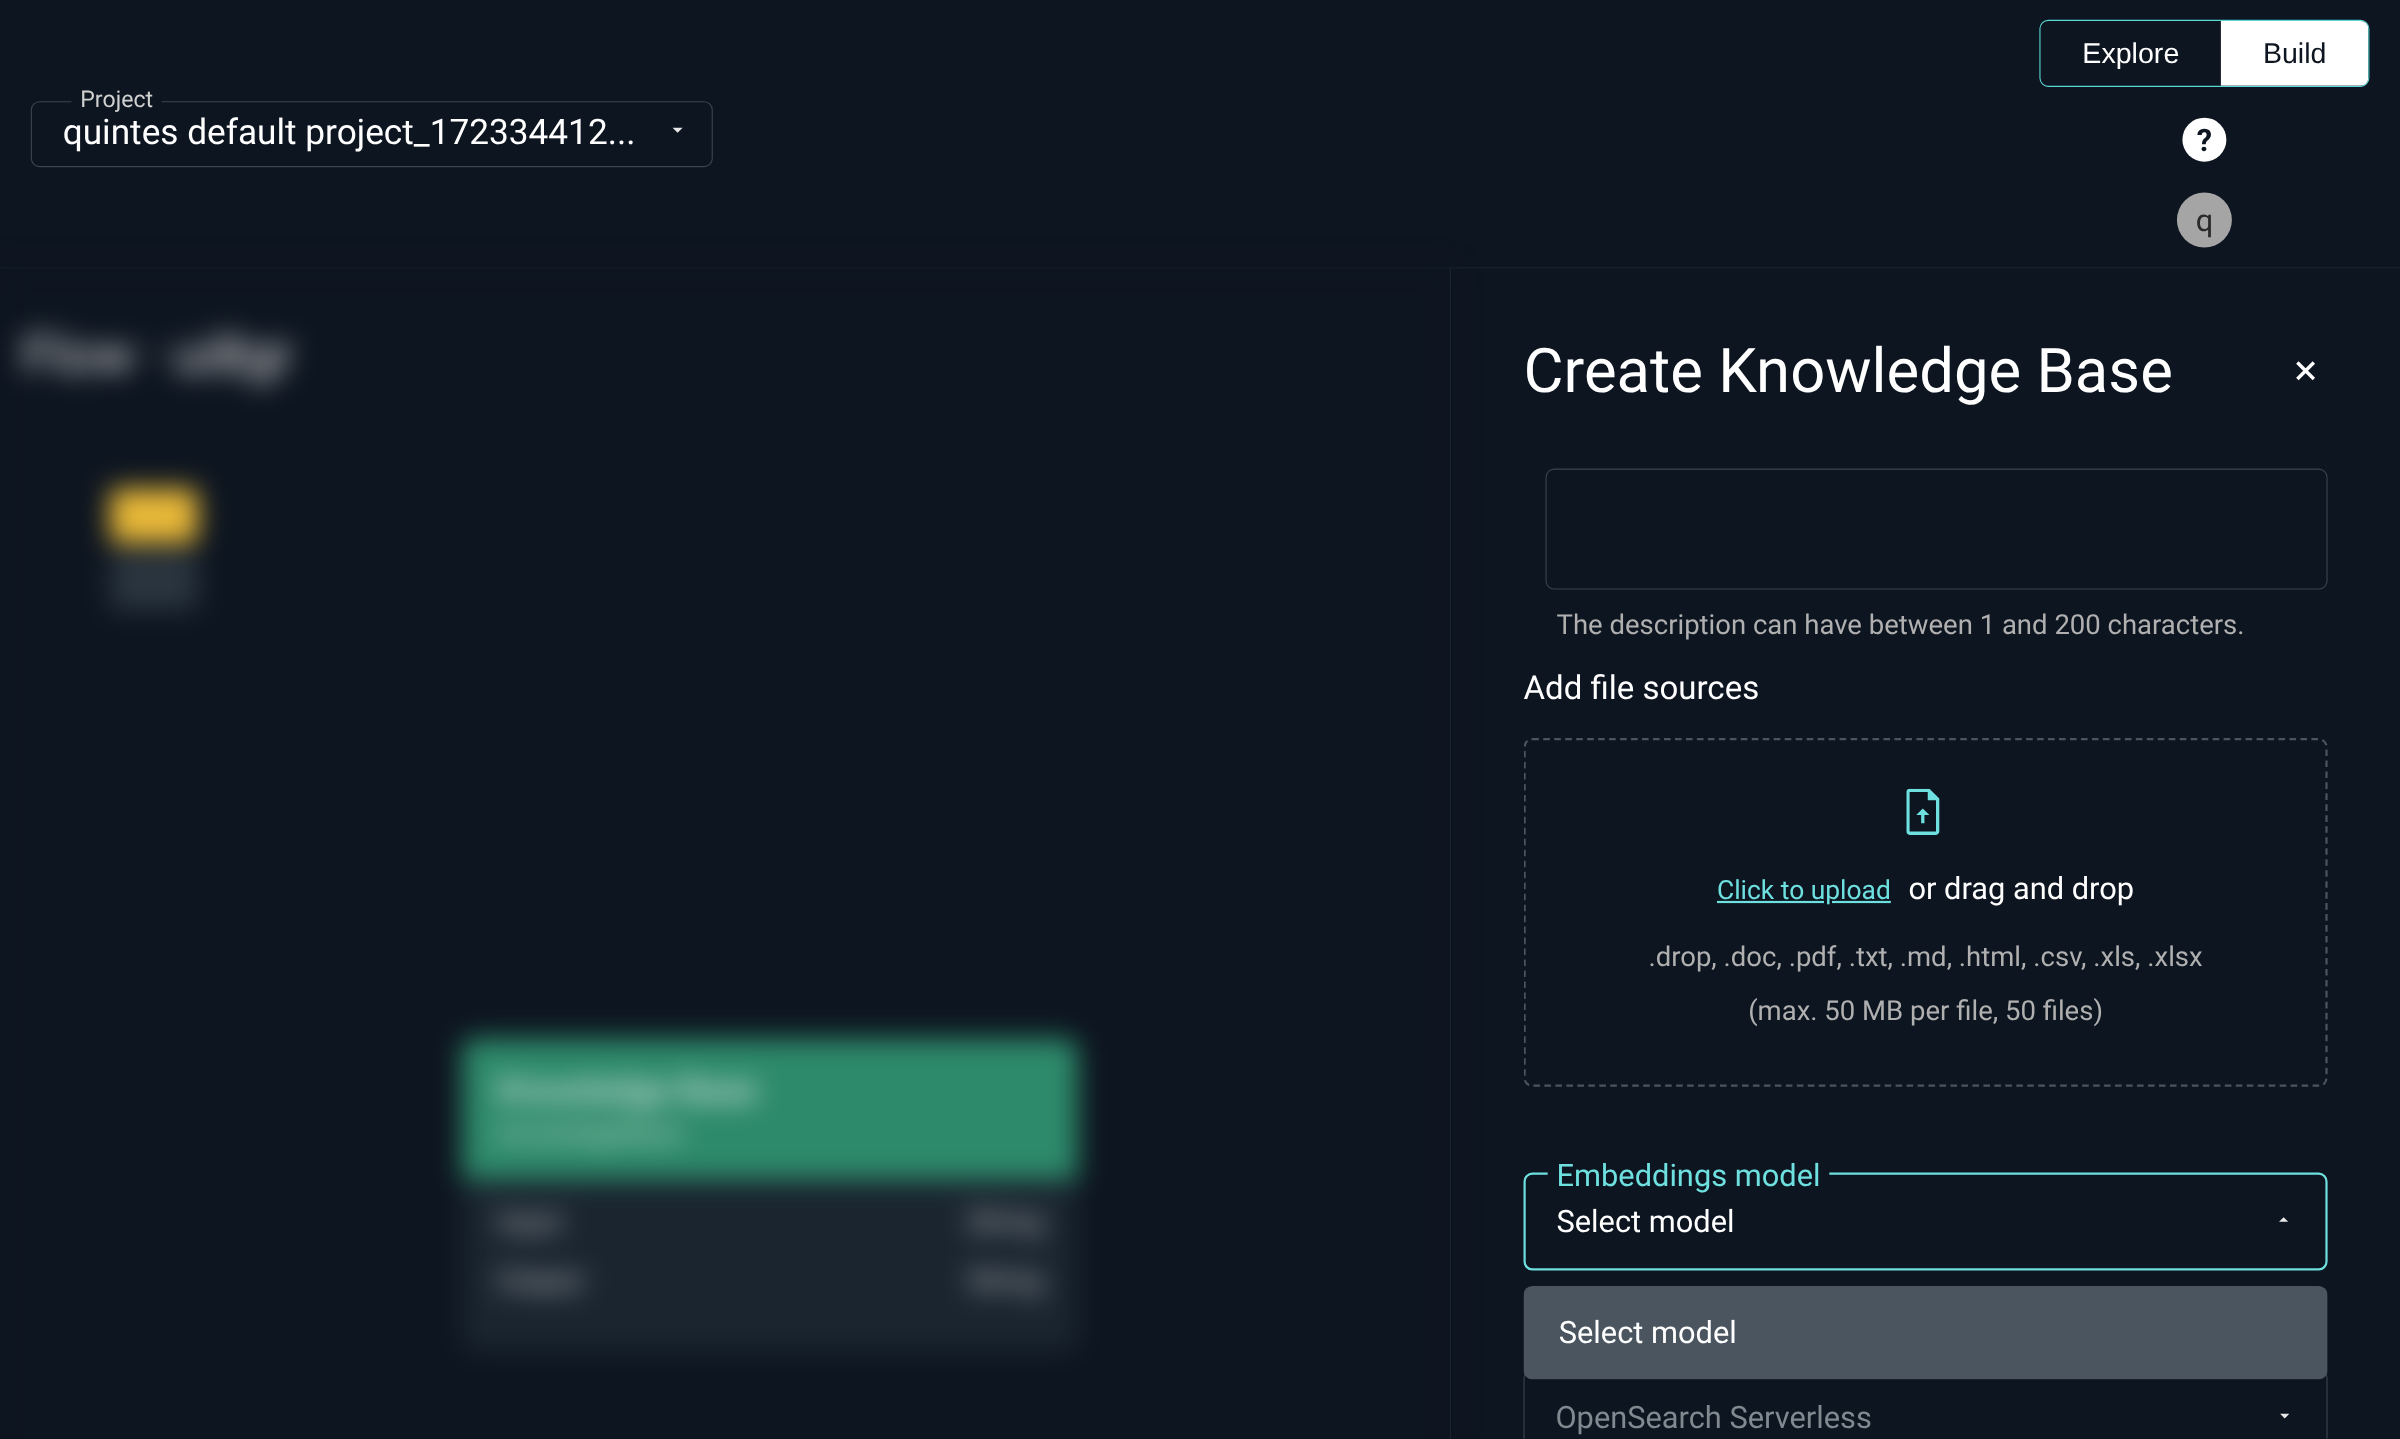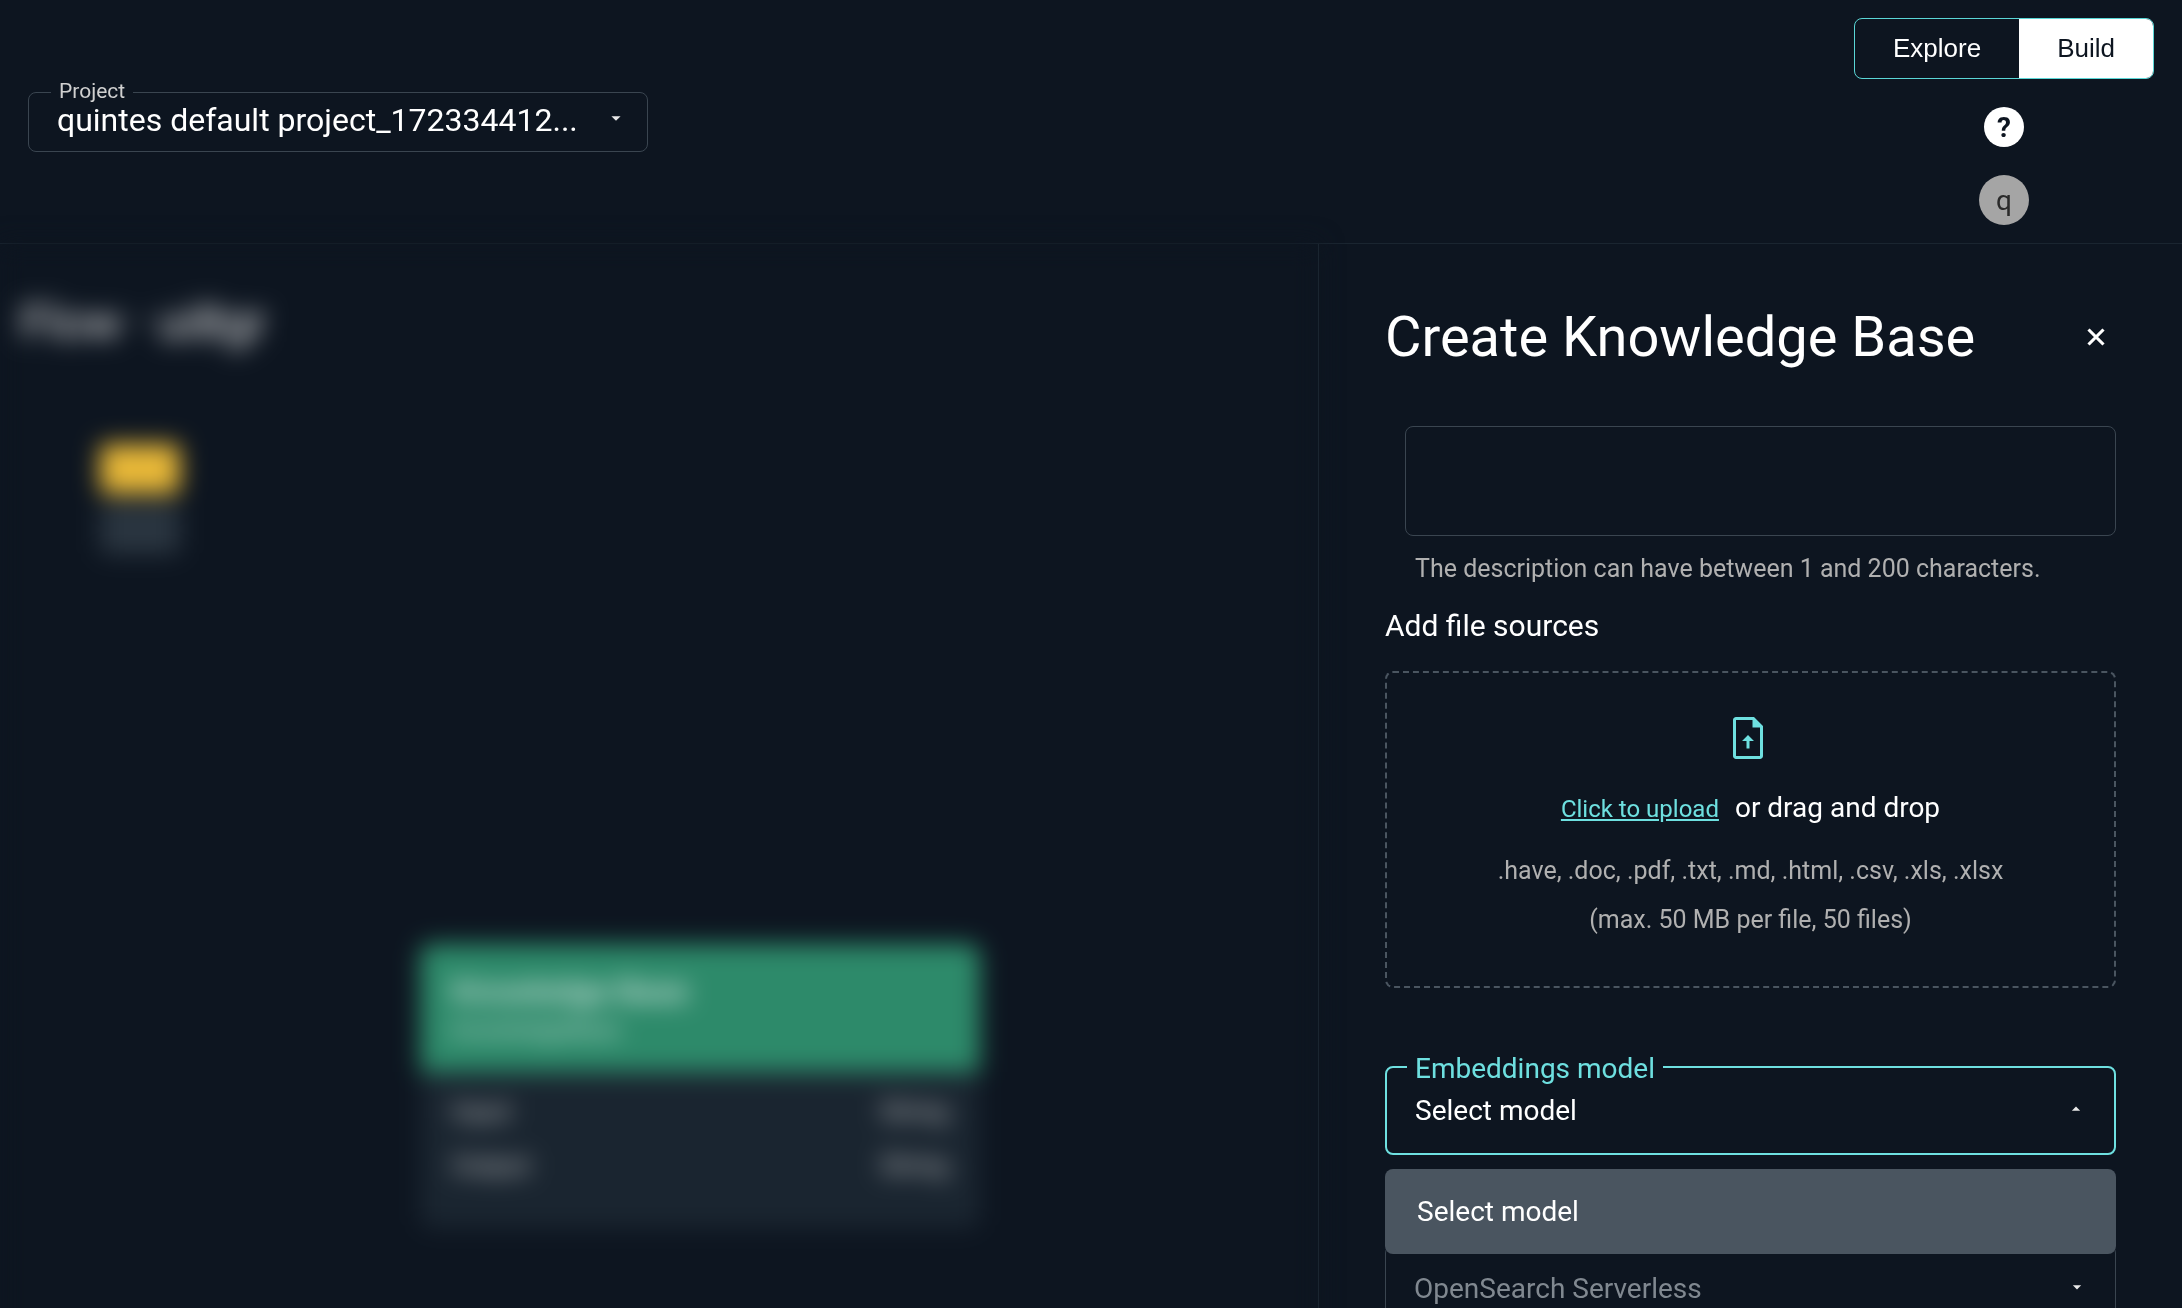--- a/index.html
+++ b/index.html
@@ -30,21 +30,21 @@
       border-radius: 8px;
       padding: 8px 20px 12px 28px;
       min-width: 620px;
       cursor: pointer;
     }
     .project-label {
       font-size: 21px;
       color: #d0d0d0;
       position: absolute;
       top: -14px;
-      left: 22px;
+      left: 36px;
       background: #0d1520;
       padding: 0 8px;
     }
     .project-value-row {
       display: flex;
       align-items: center;
       justify-content: space-between;
       gap: 18px;
     }
     .project-value {
@@ -398,21 +398,21 @@
     <div class="upload-area">
       <div class="upload-icon">
         <svg viewBox="0 0 24 28">
           <path d="M14 0H2C0.9 0 0 0.9 0 2v24c0 1.1 0.9 2 2 2h16c1.1 0 2-0.9 2-2V6l-6-6zM18 26H2V2h11v5h5v19zM10 12l-4 4h3v5h2v-5h3l-4-4z"></path>
         </svg>
       </div>
       <div>
         <span class="upload-link">Click to upload</span>
         <span class="upload-text">or drag and drop</span>
       </div>
-      <div class="upload-formats">.have, .doc, .pdf, .txt, .md, .html, .csv, .xls, .xlsx</div>
+      <div class="upload-formats">.drop, .doc, .pdf, .txt, .md, .html, .csv, .xls, .xlsx</div>
       <div class="upload-limits">(max. 50 MB per file, 50 files)</div>
     </div>
 
     <div class="select-container">
       <span class="select-label">Embeddings model</span>
       <div class="select-box">
         <span class="select-value">Select model</span>
         <span class="select-caret">
           <svg viewBox="0 0 24 24">
               <path d="M7 14l5-5 5 5z"></path>

